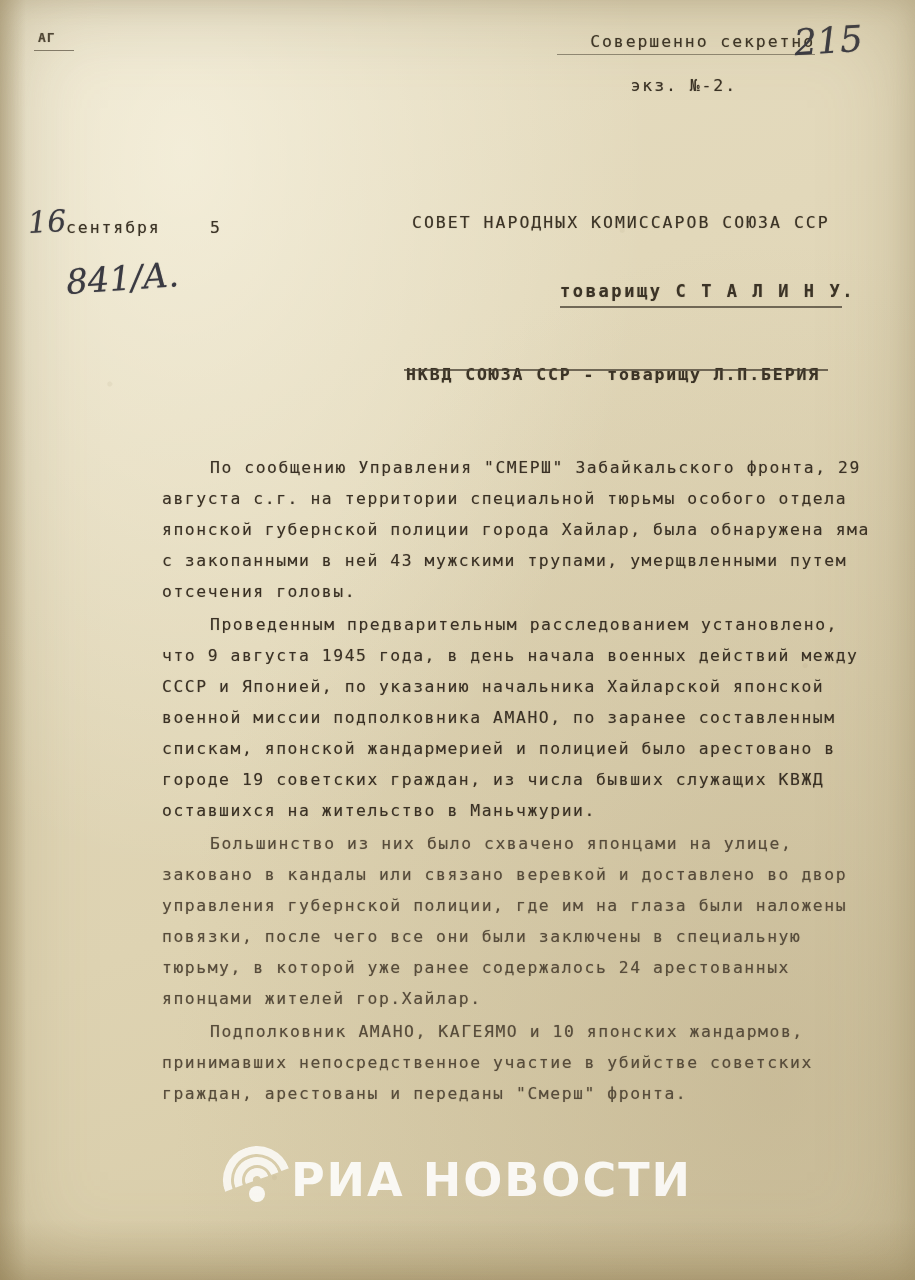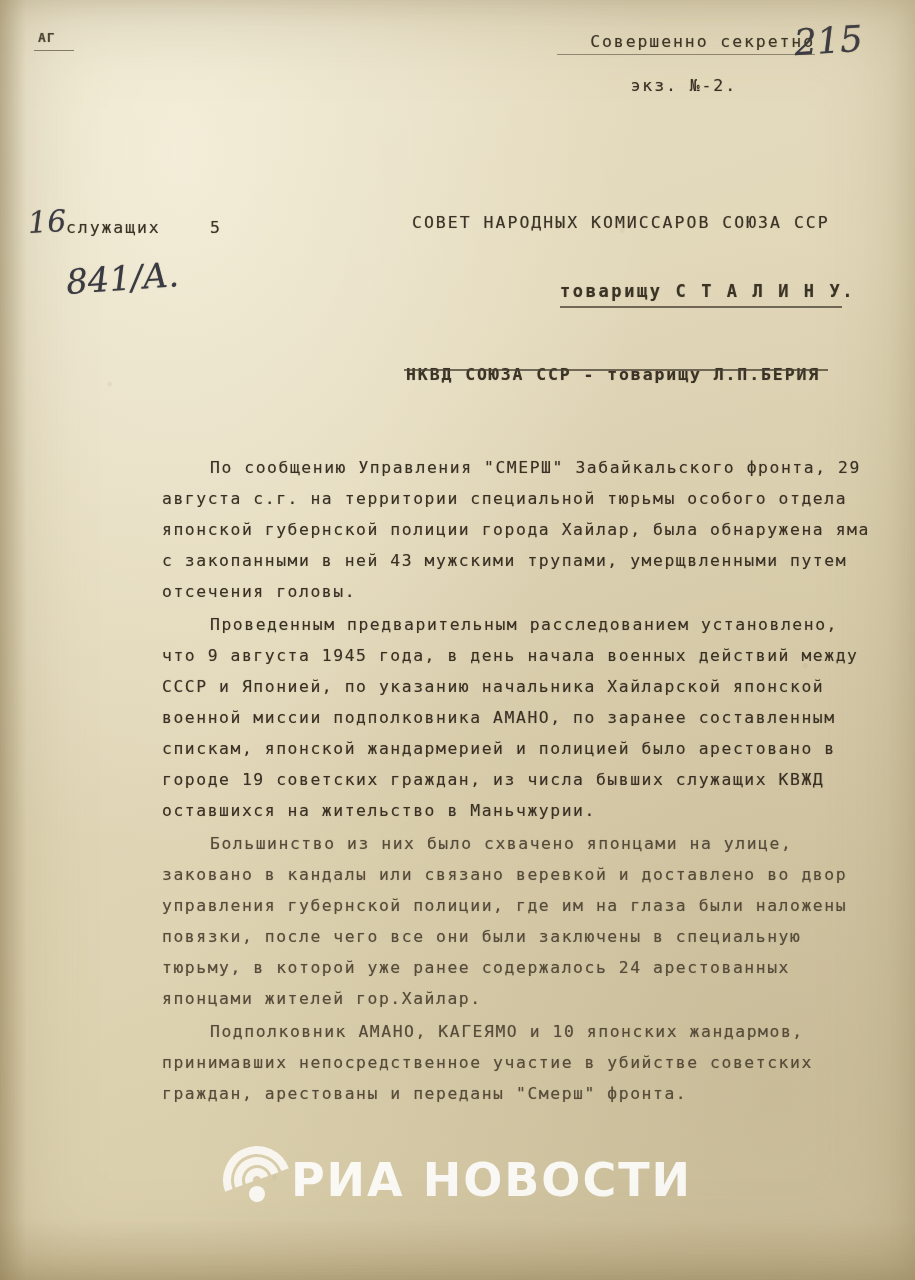--- a/index.html
+++ b/index.html
@@ -249,21 +249,21 @@
 
   <div class="tw" id="mark-ag">АГ</div>
   <div id="mark-ag-underline"></div>
 
   <div class="tw" id="secret-line">Совершенно секретно</div>
   <div id="secret-underline"></div>
   <div class="tw" id="copy-line">экз. №-2.</div>
   <div class="hand" id="hand-215">215</div>
 
   <div class="hand" id="hand-day">16</div>
-  <div class="tw" id="date-month">служащих</div>
+  <div class="tw" id="date-month">сентября</div>
   <div class="tw" id="date-num">5</div>
   <div class="hand" id="hand-number">841/А.</div>
 
   <div class="tw" id="org-line">СОВЕТ НАРОДНЫХ КОМИССАРОВ СОЮЗА ССР</div>
   <div class="tw" id="stalin-line">товарищу С Т А Л И Н У.</div>
   <div id="stalin-underline"></div>
   <div class="tw" id="nkvd-line">НКВД СОЮЗА ССР - товарищу Л.П.БЕРИЯ</div>
   <div id="nkvd-underline"></div>
 
   <div id="body">

